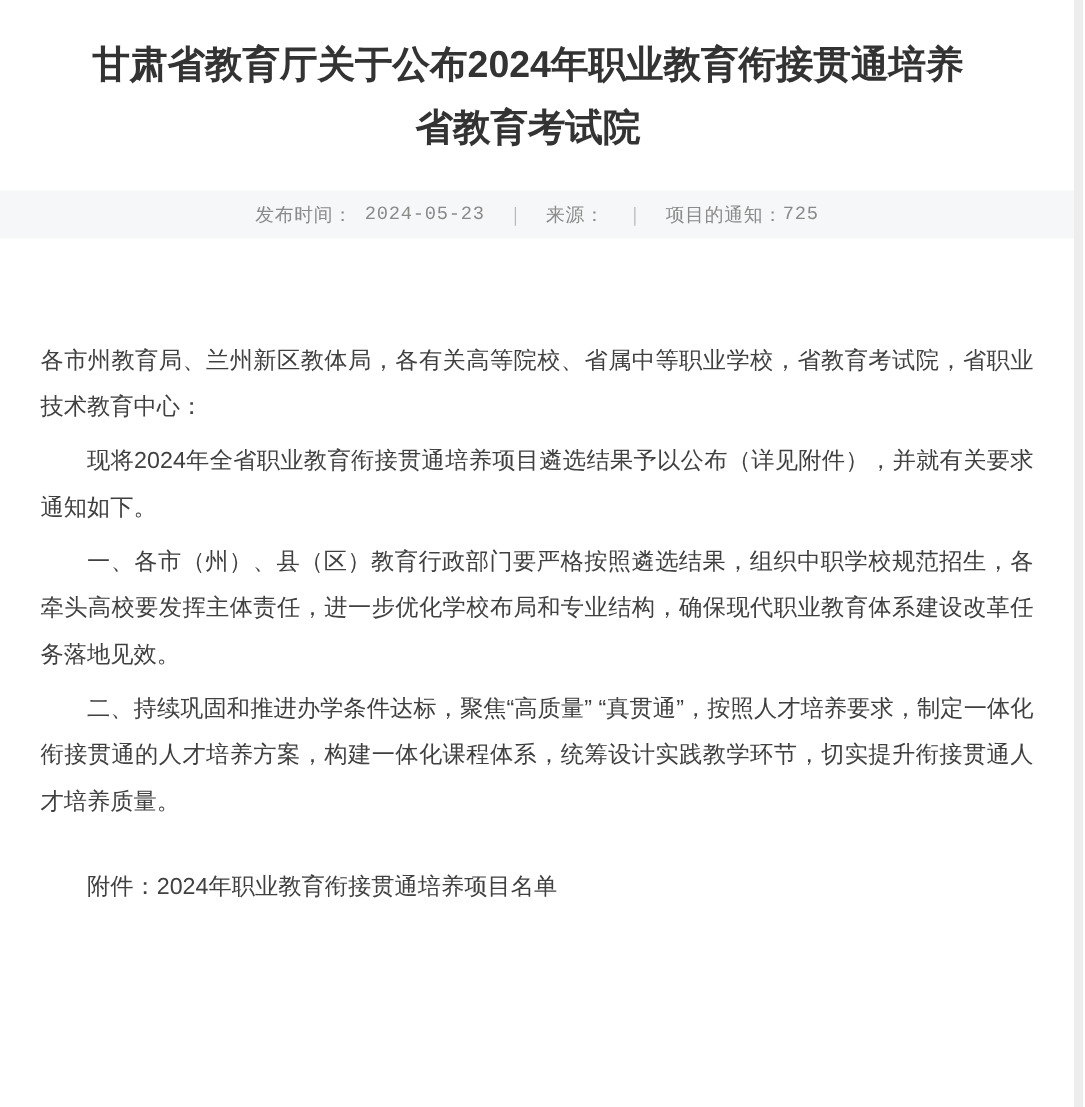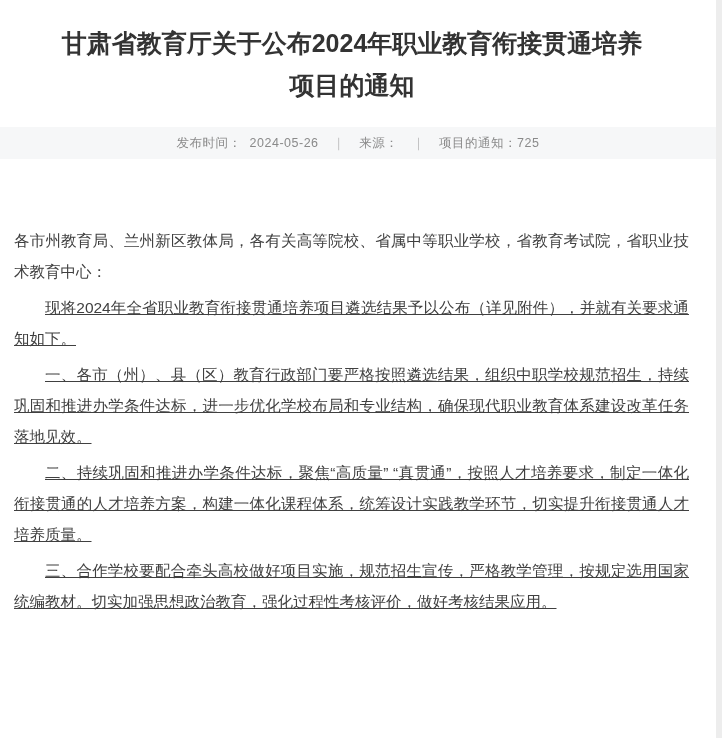--- a/index.html
+++ b/index.html
@@ -32,70 +32,70 @@
     margin-top: 21px;
     height: 32px;
     background: #f6f7f8;
     display: flex;
     align-items: center;
     justify-content: center;
     font-size: 12.5px;
     color: #8a8a8a;
     letter-spacing: 0.5px;
   }
-  .meta-bar span { white-space: pre; }
+  .meta-bar span { white-space: pre; font-family: Liberation Mono, monospace; }
   .meta-gap { display: inline-block; width: 8px; }
   .sep { margin: 0 14px; color: #b5b5b5; }
   .content {
-    padding: 66px 27px 0 14px;
+    padding: 66px 27px 0 27px;
     font-size: 15.5px;
     color: #404040;
     line-height: 31px;
     text-align: justify;
   }
   .content p { margin: 0 0 5px 0; }
-  .para { text-indent: 2em; text-decoration: underline; }
+  .para { text-indent: 2em; }
   .salutation { text-indent: 0; }
   .attachment { margin-top: 26px !important; }
   .scrollbar-track {
     position: absolute;
     top: 0;
     right: 1px;
     width: 6px;
     height: 738px;
     background: #ededed;
   }
 </style>
 </head>
 <body>
 
 <div class="page">
   <div class="inner">
 
     <h1 class="title">
       <span class="title-line">甘肃省教育厅关于公布2024年职业教育衔接贯通培养</span>
-      <span class="title-line">项目的通知</span>
+      <span class="title-line">省教育考试院</span>
     </h1>
 
     <div class="meta-bar">
       <span>发布时间：</span>
       <span class="meta-gap"></span>
-      <span>2024-05-26</span>
+      <span>2024-05-23</span>
       <span class="sep">｜</span>
       <span>来源：</span>
       <span class="sep">｜</span>
       <span>项目的通知：</span>
       <span>725</span>
     </div>
 
     <div class="content">
       <p class="salutation">各市州教育局、兰州新区教体局，各有关高等院校、省属中等职业学校，省教育考试院，省职业技术教育中心：</p>
       <p class="para">现将2024年全省职业教育衔接贯通培养项目遴选结果予以公布（详见附件），并就有关要求通知如下。</p>
-      <p class="para">一、各市（州）、县（区）教育行政部门要严格按照遴选结果，组织中职学校规范招生，持续巩固和推进办学条件达标，进一步优化学校布局和专业结构，确保现代职业教育体系建设改革任务落地见效。</p>
+      <p class="para">一、各市（州）、县（区）教育行政部门要严格按照遴选结果，组织中职学校规范招生，各牵头高校要发挥主体责任，进一步优化学校布局和专业结构，确保现代职业教育体系建设改革任务落地见效。</p>
       <p class="para">二、持续巩固和推进办学条件达标，聚焦“高质量” “真贯通”，按照人才培养要求，制定一体化衔接贯通的人才培养方案，构建一体化课程体系，统筹设计实践教学环节，切实提升衔接贯通人才培养质量。</p>
-      <p class="para">三、合作学校要配合牵头高校做好项目实施，规范招生宣传，严格教学管理，按规定选用国家统编教材。切实加强思想政治教育，强化过程性考核评价，做好考核结果应用。</p>
+      <p class="para attachment">附件：2024年职业教育衔接贯通培养项目名单</p>
 
     </div>
 
   </div>
 
   <div class="scrollbar-track"></div>
 </div>
 
 </body></html>

